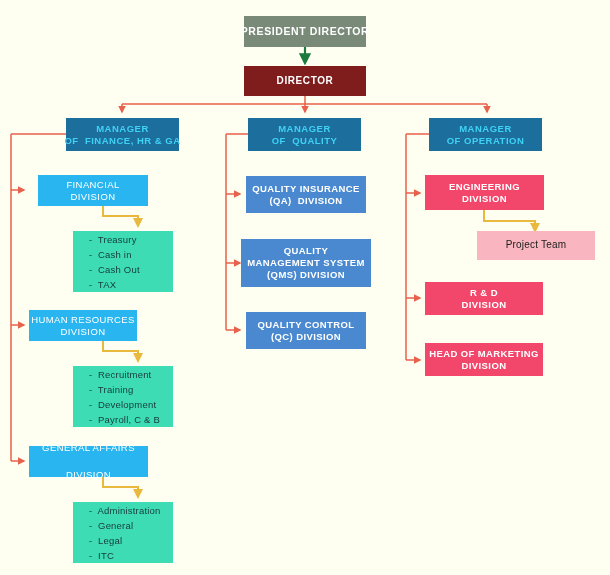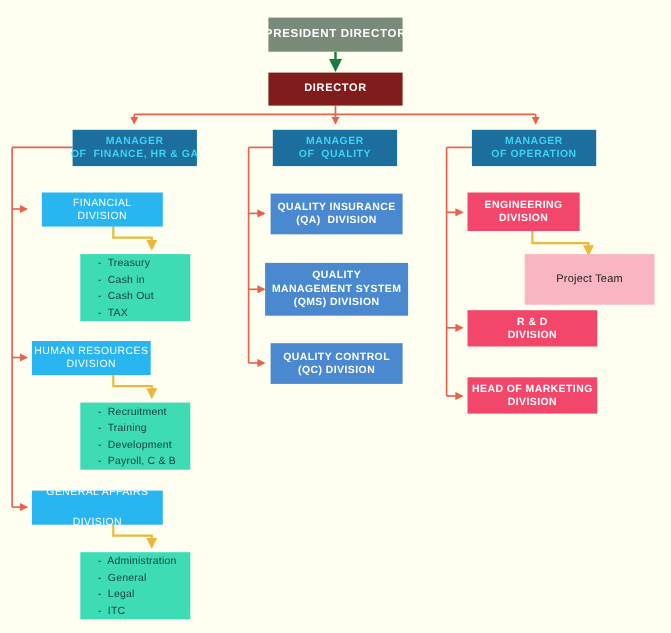--- a/index.html
+++ b/index.html
@@ -249,26 +249,26 @@
     <span class="ln">QUALITY</span>
     <span class="ln">MANAGEMENT SYSTEM</span>
     <span class="ln">(QMS) DIVISION</span>
   </div>
 
   <div class="node n-div-blue" style="left:246px; top:312px; width:120px; height:37px;">
     <span class="ln">QUALITY CONTROL</span>
     <span class="ln">(QC) DIVISION</span>
   </div>
 
-  <div class="node n-div-pink" style="left:425px; top:175px; width:102px; height:35px;">
+  <div class="node n-div-pink" style="left:425px; top:175px; width:119px; height:35px;">
     <span class="ln">ENGINEERING</span>
     <span class="ln">DIVISION</span>
   </div>
 
-  <div class="node n-project" style="left:477px; top:231px; width:118px; height:46px;text-align:right;">
+  <div class="node n-project" style="left:477px; top:231px; width:118px; height:29px;text-align:right;">
     <span class="ln">Project Team</span>
   </div>
 
   <div class="node n-div-pink" style="left:425px; top:282px; width:118px; height:33px;justify-content:center;">
     <span class="ln">R &amp; D</span>
     <span class="ln">DIVISION</span>
   </div>
 
   <div class="node n-div-pink" style="left:425px; top:343px; width:118px; height:33px;">
     <span class="ln">HEAD OF MARKETING</span>

